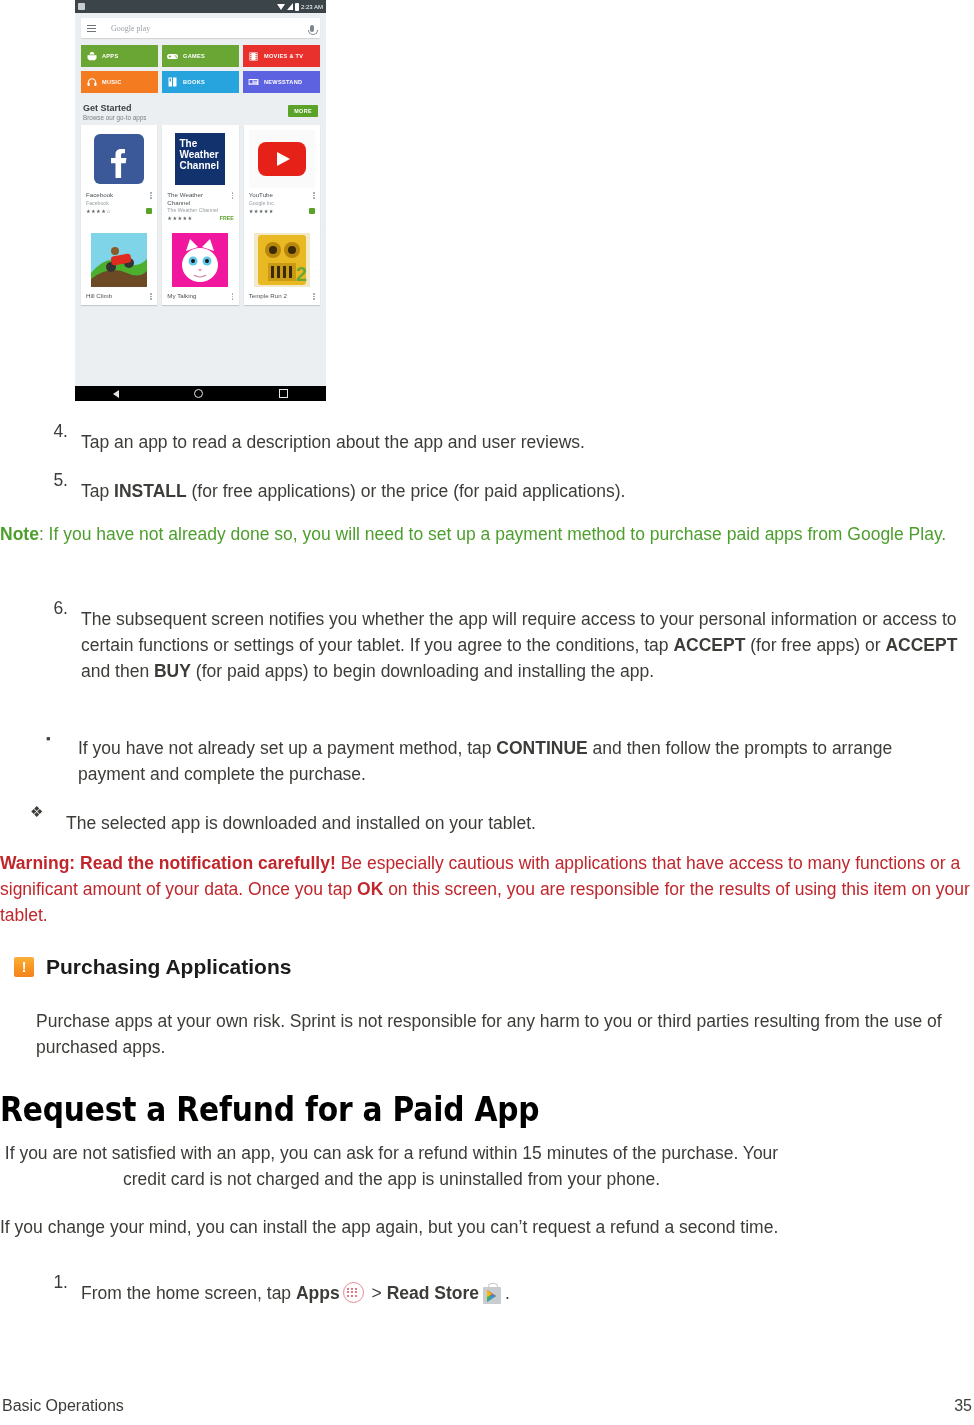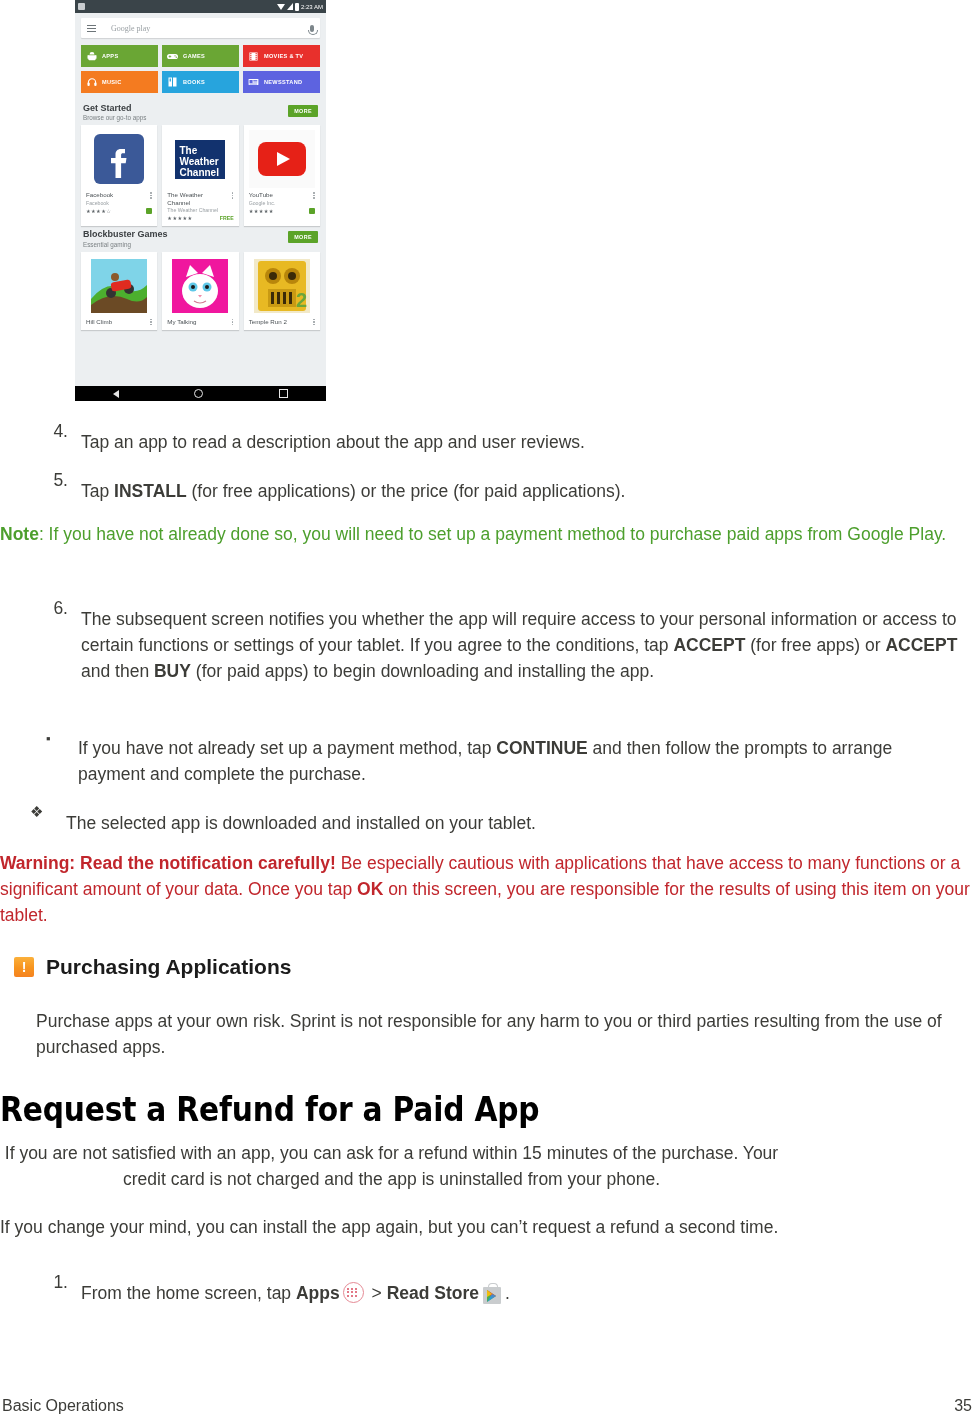--- a/index.html
+++ b/index.html
@@ -516,21 +516,21 @@
               <div class="card-dev">Facebook</div>
               <div class="card-foot">
                 <span class="stars">★★★★☆</span>
                 <span class="green-chip"></span>
               </div>
             </div>
           </div>
 
           <div class="card">
             <div class="card-art">
-              <div style="width:50px;height:39px;background:#12326e;color:#fff;font-weight:bold;font-size:10px;line-height:11px;padding:5px 4px;box-sizing:border-box;font-family:'Liberation Sans',sans-serif;">The<br>Weather<br>Channel</div>
+              <div style="width:50px;height:52px;background:#12326e;color:#fff;font-weight:bold;font-size:10px;line-height:11px;padding:5px 4px;box-sizing:border-box;font-family:'Liberation Sans',sans-serif;">The<br>Weather<br>Channel</div>
             </div>
             <div class="card-meta">
               <div class="card-name">The Weather Channel<span class="kebab">
                     <i></i>
                     <i></i>
                     <i></i>
                   </span></div>
               <div class="card-dev">The Weather Channel</div>
               <div class="card-foot">
                 <span class="stars">★★★★★</span>
@@ -554,27 +554,20 @@
                   </span></div>
               <div class="card-dev">Google Inc.</div>
               <div class="card-foot">
                 <span class="stars">★★★★★</span>
                 <span class="green-chip"></span>
               </div>
             </div>
           </div>
         </div>
 
-        <div class="sec-head">
-          <div>
-            <div class="sec-title">Blockbuster Games</div>
-            <div class="sec-sub">Essential gaming</div>
-          </div>
-          <button class="more-btn">MORE</button>
-        </div>
         <div class="card-row">
 
           <div class="card">
             <div class="card-art">
               <svg width="56" height="54" viewBox="0 0 56 54">
                 <rect width="56" height="54" fill="#7fd4e8"></rect>
                 <path d="M0 40 Q16 20 34 30 Q46 36 56 26 L56 54 L0 54z" fill="#4caf2e"></path>
                 <path d="M0 46 Q18 32 36 40 Q48 46 56 38 L56 54 L0 54z" fill="#6b4a25"></path>
                 <circle cx="20" cy="34" r="5" fill="#333"></circle>
                   <circle cx="38" cy="30" r="5" fill="#333"></circle>

